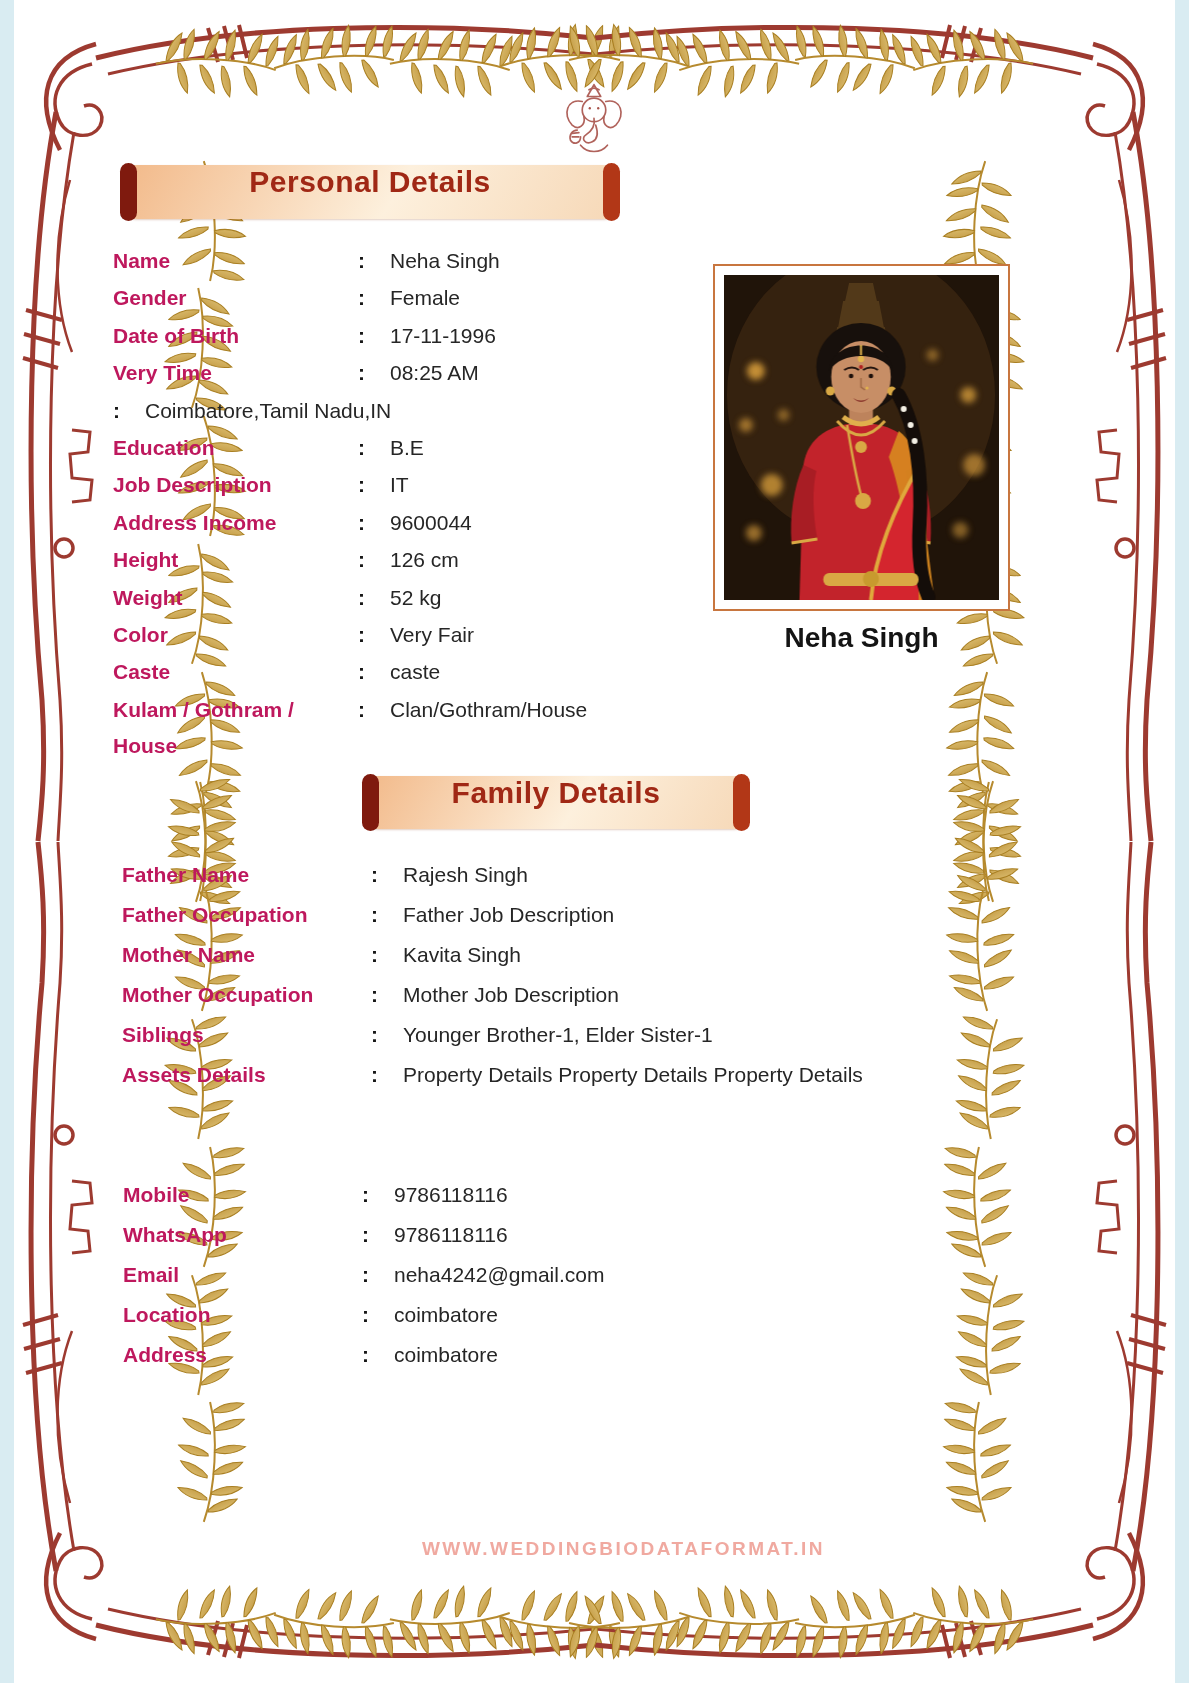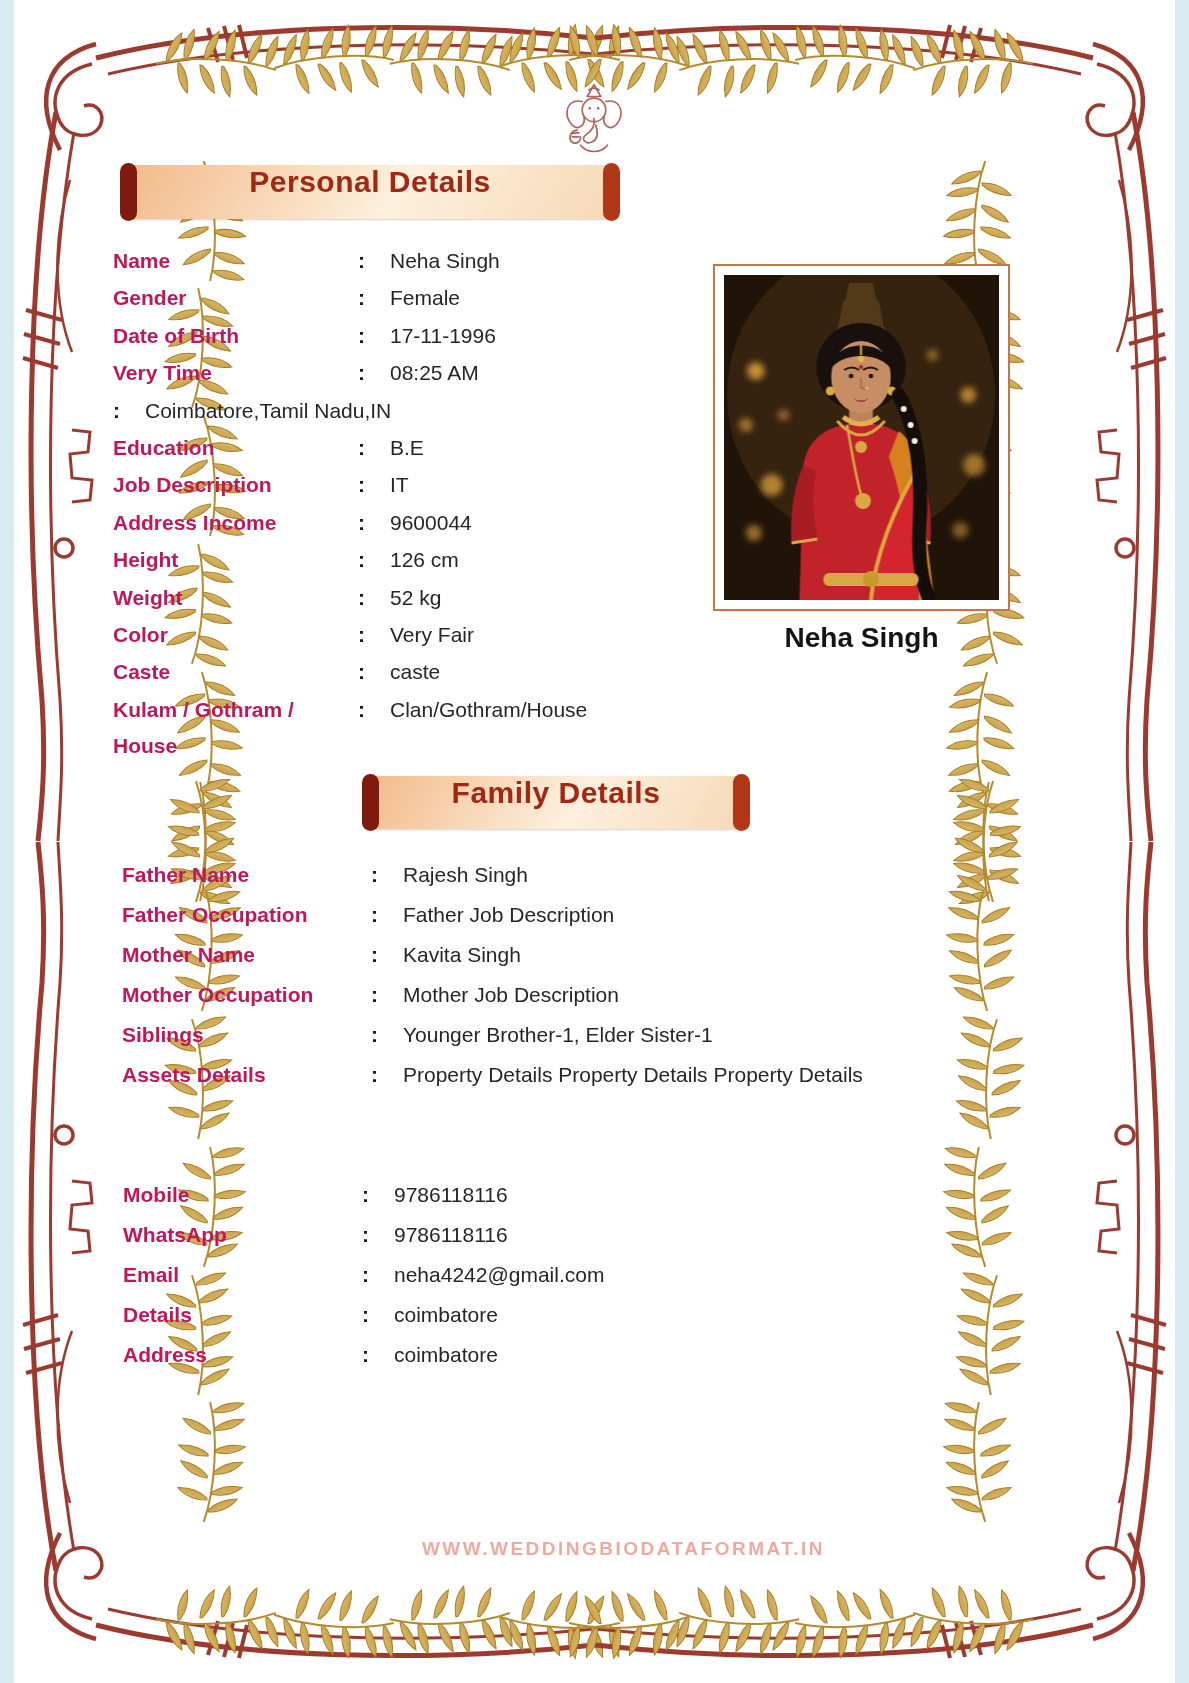--- a/index.html
+++ b/index.html
@@ -333,21 +333,21 @@
         <span class="lbl">WhatsApp</span>
         <span class="colon">:</span>
         <span class="val">9786118116</span>
       </div>
     <div class="row">
         <span class="lbl">Email</span>
         <span class="colon">:</span>
         <span class="val">neha4242@gmail.com</span>
       </div>
     <div class="row">
-        <span class="lbl">Details</span>
+        <span class="lbl">Location</span>
         <span class="colon">:</span>
         <span class="val">coimbatore</span>
       </div>
     <div class="row">
         <span class="lbl">Address</span>
         <span class="colon">:</span>
         <span class="val">coimbatore</span>
       </div>
   </div>
 

